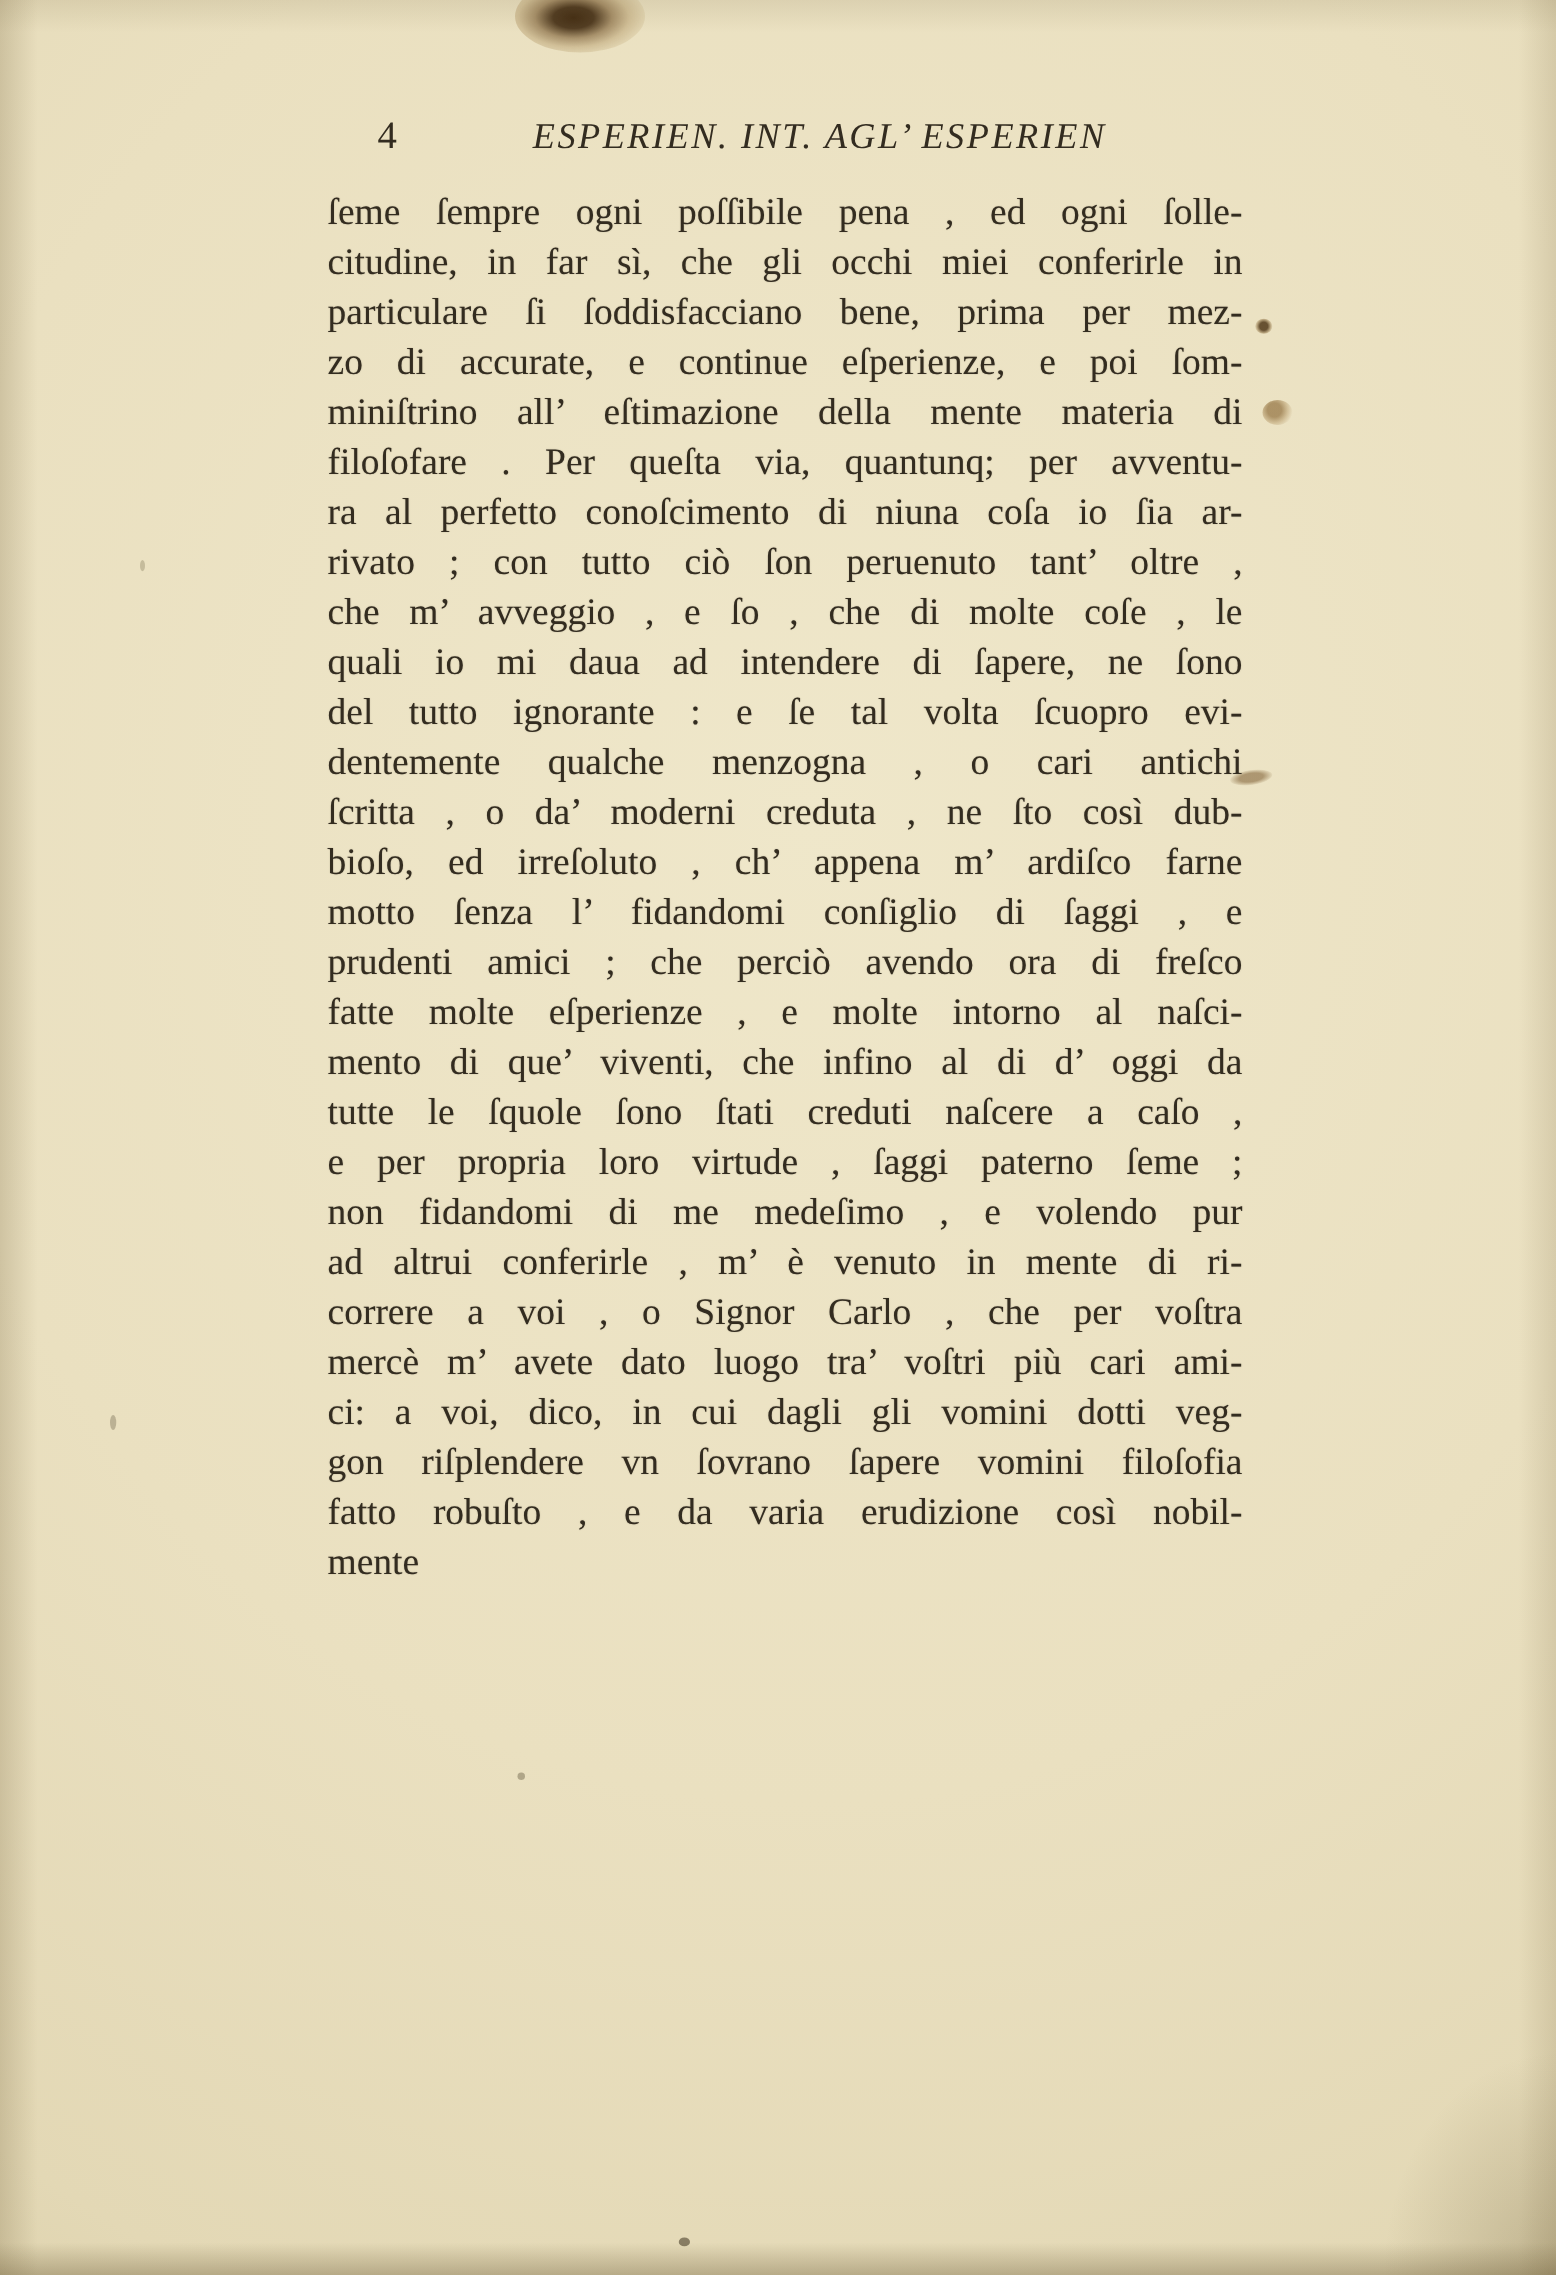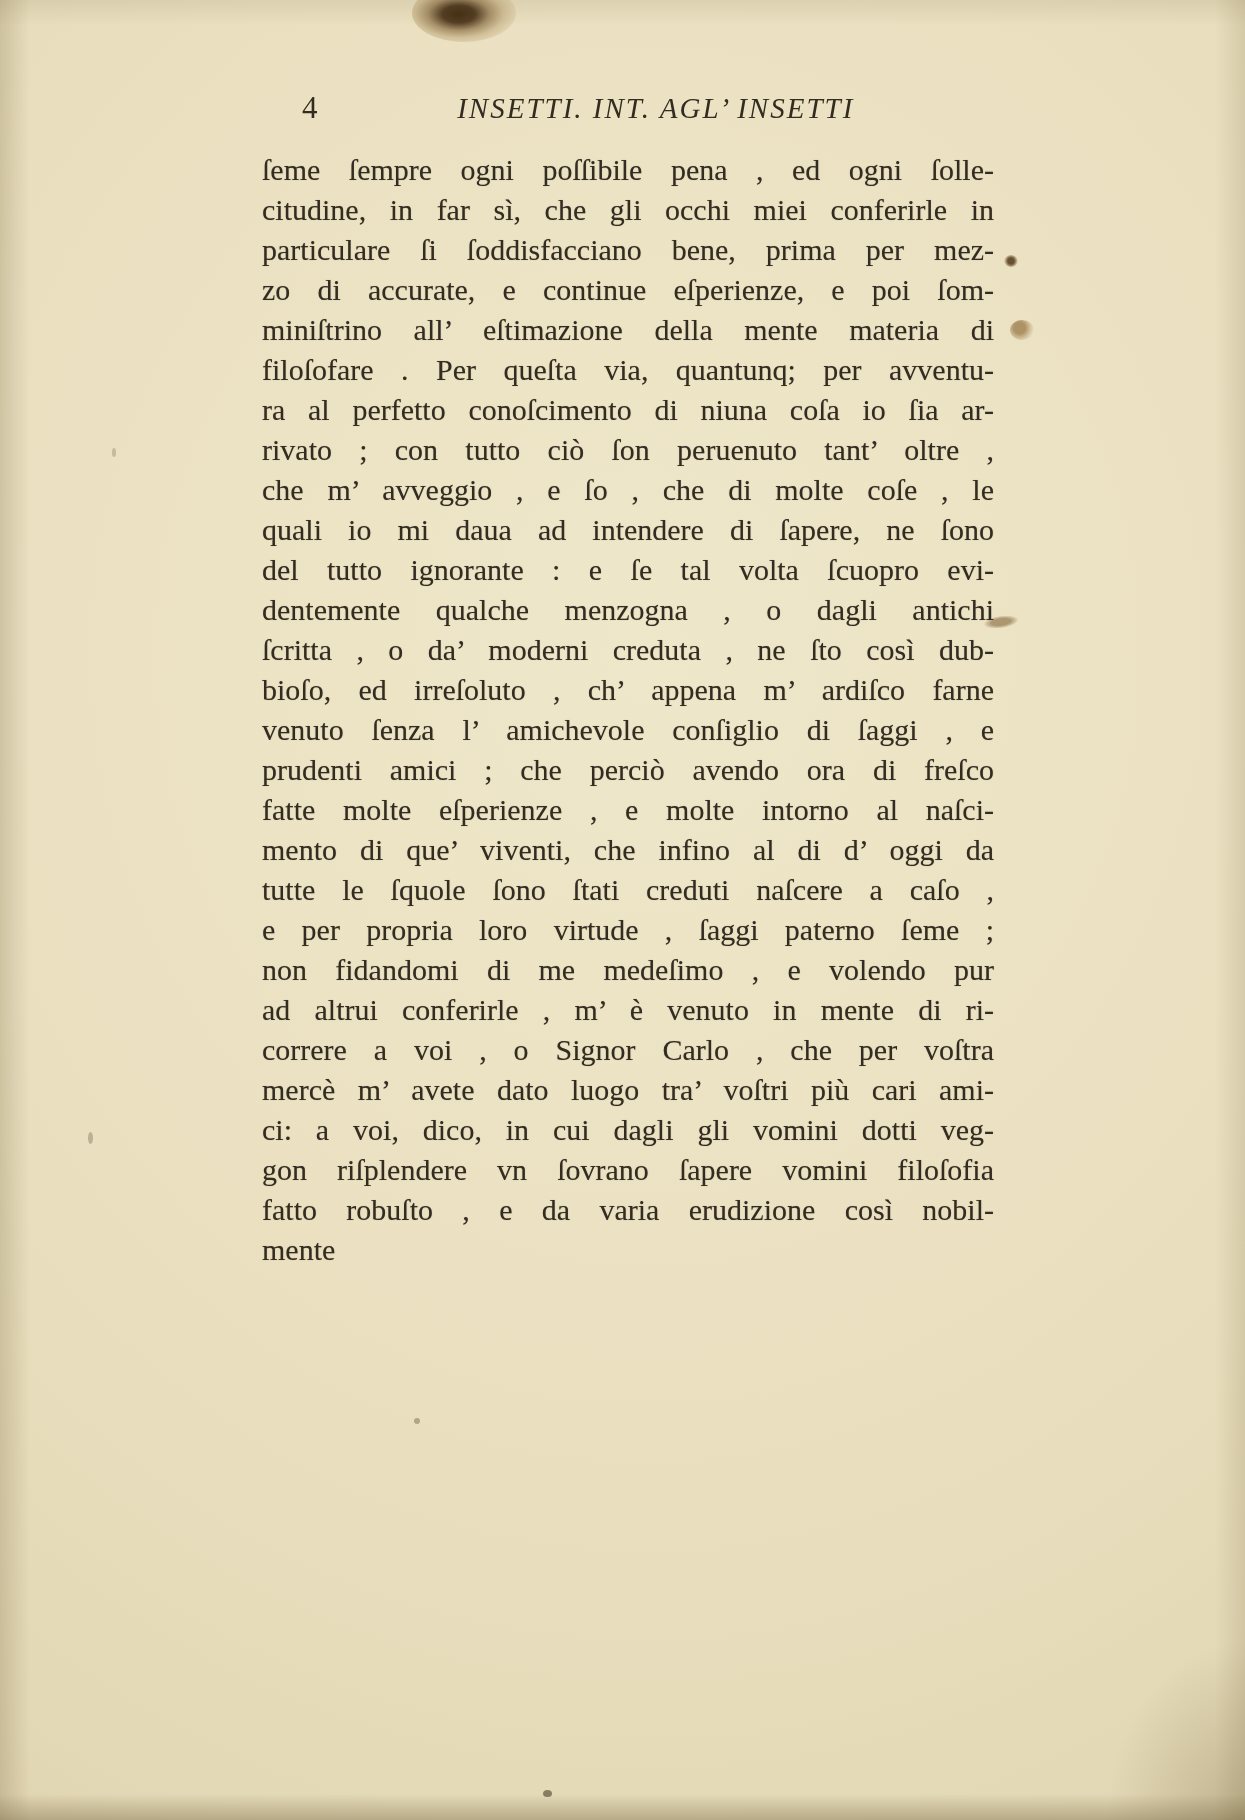--- a/index.html
+++ b/index.html
@@ -98,39 +98,39 @@
   <div class="stain spot-b"></div>
   <div class="stain smudge-antichi"></div>
   <div class="stain speck-1"></div>
   <div class="stain speck-2"></div>
   <div class="stain speck-3"></div>
   <div class="stain speck-4"></div>
   <div class="stain corner-br"></div>
 
   <header class="running-head">
     <span class="pagenum">4</span>
-    <span class="head-title">INSETTI. INT. AGL’ INSETTI</span>
+    <span class="head-title">ESPERIEN. INT. AGL’ ESPERIEN</span>
   </header>
 
   <main class="text-block">
       <p class="line">ſeme ſempre ogni poſſibile pena , ed ogni ſolle-</p>
       <p class="line">citudine, in far sì, che gli occhi miei conferirle in</p>
       <p class="line">particulare ſi ſoddisfacciano bene, prima per mez-</p>
       <p class="line">zo di accurate, e continue eſperienze, e poi ſom-</p>
       <p class="line">miniſtrino all’ eſtimazione della mente materia di</p>
       <p class="line">filoſofare . Per queſta via, quantunq; per avventu-</p>
       <p class="line">ra al perfetto conoſcimento di niuna coſa io ſia ar-</p>
       <p class="line">rivato ; con tutto ciò ſon peruenuto tant’ oltre ,</p>
       <p class="line">che m’ avveggio , e ſo , che di molte coſe , le</p>
       <p class="line">quali io mi daua ad intendere di ſapere, ne ſono</p>
       <p class="line">del tutto ignorante : e ſe tal volta ſcuopro evi-</p>
-      <p class="line">dentemente qualche menzogna , o dagli antichi</p>
+      <p class="line">dentemente qualche menzogna , o cari antichi</p>
       <p class="line">ſcritta , o da’ moderni creduta , ne ſto così dub-</p>
       <p class="line">bioſo, ed irreſoluto , ch’ appena m’ ardiſco farne</p>
-      <p class="line">venuto ſenza l’ amichevole conſiglio di ſaggi , e</p>
+      <p class="line">motto ſenza l’ fidandomi conſiglio di ſaggi , e</p>
       <p class="line">prudenti amici ; che perciò avendo ora di freſco</p>
       <p class="line">fatte molte eſperienze , e molte intorno al naſci-</p>
       <p class="line">mento di que’ viventi, che infino al di d’ oggi da</p>
       <p class="line">tutte le ſquole ſono ſtati creduti naſcere a caſo ,</p>
       <p class="line">e per propria loro virtude , ſaggi paterno ſeme ;</p>
       <p class="line">non fidandomi di me medeſimo , e volendo pur</p>
       <p class="line">ad altrui conferirle , m’ è venuto in mente di ri-</p>
       <p class="line">correre a voi , o Signor Carlo , che per voſtra</p>
       <p class="line">mercè m’ avete dato luogo tra’ voſtri più cari ami-</p>
       <p class="line">ci: a voi, dico, in cui dagli gli vomini dotti veg-</p>

